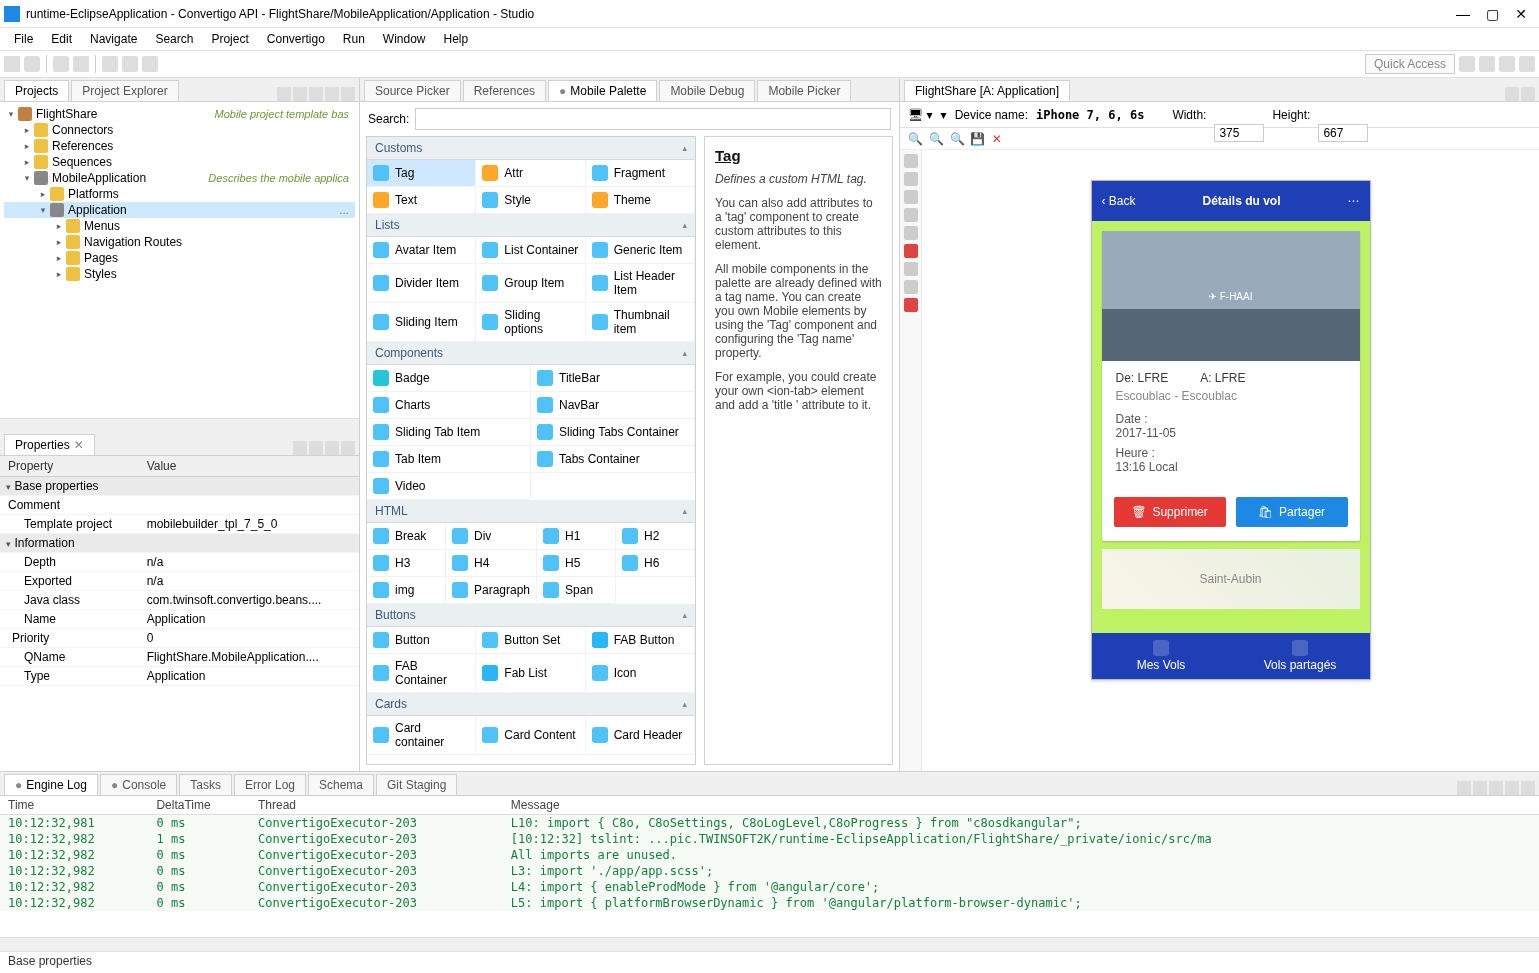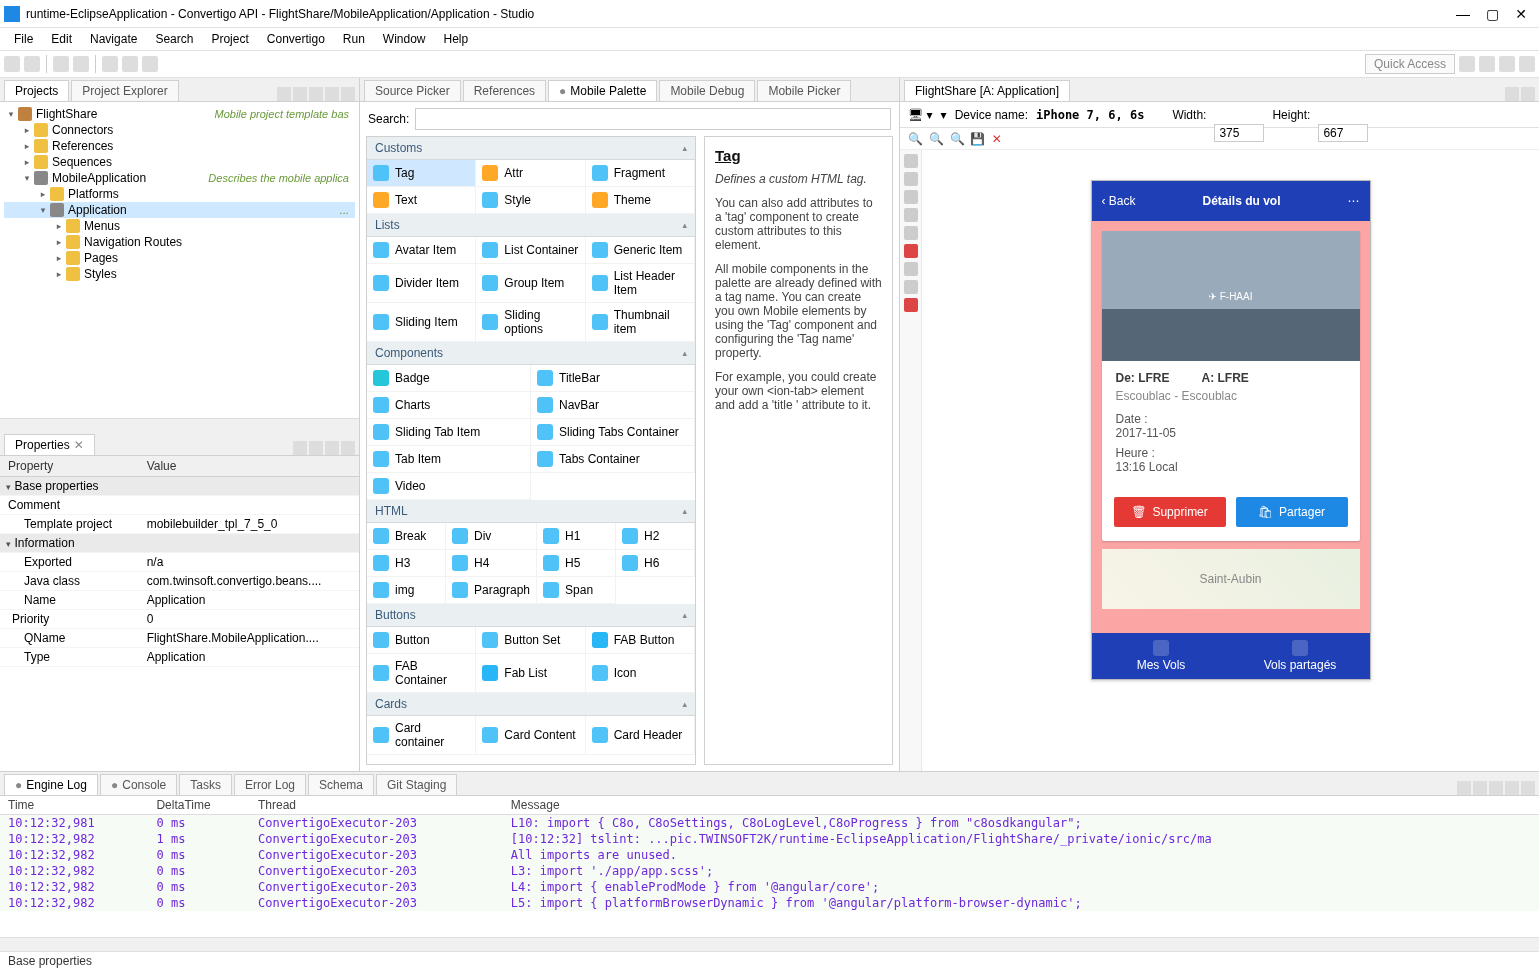--- a/index.html
+++ b/index.html
@@ -59,38 +59,38 @@
 .device-bar input { border: 1px solid #ccc; padding: 1px 4px; width: 50px; margin-top: 36px; }
 .device-body { flex: 1; display: flex; min-height: 0; }
 .dev-side { width: 22px; background: #f8f8f8; border-right: 1px solid #e8e8e8; display: flex; flex-direction: column; align-items: center; padding-top: 4px; gap: 4px; }
 .dev-side .si { width: 14px; height: 14px; background: #ccc; border-radius: 2px; cursor: pointer; }
 .dev-canvas { flex: 1; display: flex; justify-content: center; padding-top: 30px; background: #fff; overflow: auto; }
 .phone { width: 280px; height: 500px; border: 1px solid #bbb; background: #fff; display: flex; flex-direction: column; box-shadow: 0 1px 3px rgba(0,0,0,0.2); }
 .phone-hdr { background: #1e3fb5; color: #fff; height: 40px; display: flex; align-items: center; padding: 0 10px; font-size: 14px; }
 .phone-hdr .back { cursor: pointer; }
 .phone-hdr .ptitle { flex: 1; text-align: center; font-weight: 600; }
 .phone-hdr .dots { cursor: pointer; }
-.phone-content { flex: 1; background: #fca5a5; padding: 10px; overflow: auto; }
+.phone-content { flex: 1; background: #bef264; padding: 10px; overflow: auto; }
 .card { background: #fff; border-radius: 2px; box-shadow: 0 1px 2px rgba(0,0,0,0.2); }
 .plane-img { height: 130px; background: linear-gradient(#9ab 60%, #567 60%); display: flex; align-items: center; justify-content: center; color: #fff; font-size: 10px; }
 .card-body { padding: 10px 14px; }
-.route { display: flex; gap: 32px; font-size: 17px; font-weight: 700; color: #3a3a3a; margin-bottom: 4px; }
+.route { display: flex; gap: 32px; font-size: 17px; font-weight: 400; color: #3a3a3a; margin-bottom: 4px; }
 .card-body .line { display: flex; justify-content: space-between; color: #555; padding: 3px 0; flex-direction: column; }
 .card-btns { display: flex; gap: 10px; padding: 10px 12px 14px; }
 .pbtn { flex: 1; padding: 8px; color: #fff; border: none; border-radius: 2px; font-size: 13px; cursor: pointer; display: flex; align-items: center; justify-content: center; gap: 6px; }
 .pbtn.del { background: #e53935; }
 .pbtn.shr { background: #1e88e5; }
 .map { height: 60px; background: linear-gradient(45deg,#f8f4e8,#e8f0e0); margin-top: 8px; position: relative; font-size: 9px; color: #888; display:flex; align-items:center; justify-content:center; }
 .phone-nav { background: #1e3fb5; height: 46px; display: flex; }
 .phone-nav .nitem { flex: 1; color: #fff; display: flex; flex-direction: column; align-items: center; justify-content: center; font-size: 10px; gap: 2px; }
 .phone-nav .nicon2 { width: 16px; height: 16px; background: #fff3; border-radius: 3px; }
 .bottom-pane { height: 180px; border-top: 1px solid #d0d0d0; display: flex; flex-direction: column; }
 .log-table { width: 100%; border-collapse: collapse; }
 .log-table th { text-align: left; padding: 2px 8px; font-weight: normal; color: #444; border-bottom: 1px solid #ddd; }
-.log-table td { padding: 1px 8px; font-family: Consolas, monospace; font-size: 12px; color: #6d28d9; white-space: nowrap; }
+.log-table td { padding: 1px 8px; font-family: Consolas, monospace; font-size: 12px; color: #15803d; white-space: nowrap; }
 .log-table tr.log-row td { background: #f6fbf6; }
 .status { height: 22px; border-top: 1px solid #e0e0e0; padding: 2px 8px; font-size: 12px; color: #333; }
 .hscroll { height: 14px; background: #f0f0f0; border-top: 1px solid #ddd; position: relative; }
 </style>
 </head>
 <body>
 
 <div class="titlebar">
   <div class="app-icon"></div>
   <div class="title">runtime-EclipseApplication - Convertigo API - FlightShare/MobileApplication/Application - Studio</div>
@@ -238,20 +238,24 @@
         <tr>
               <td style="">Comment</td>
               <td></td>
             </tr>
         <tr>
               <td style="padding-left:24px">Template project</td>
               <td>mobilebuilder_tpl_7_5_0</td>
             </tr>
         <tr class="props-cat">
               <td colspan="2"><span class="exp">▾</span><span>Information</span></td>
+            </tr>
+        <tr>
+              <td style="padding-left:24px">Depth</td>
+              <td>n/a</td>
             </tr>
         <tr>
               <td style="padding-left:24px">Exported</td>
               <td>n/a</td>
             </tr>
         <tr>
               <td style="padding-left:24px">Java class</td>
               <td>com.twinsoft.convertigo.beans....</td>
             </tr>
         <tr>

